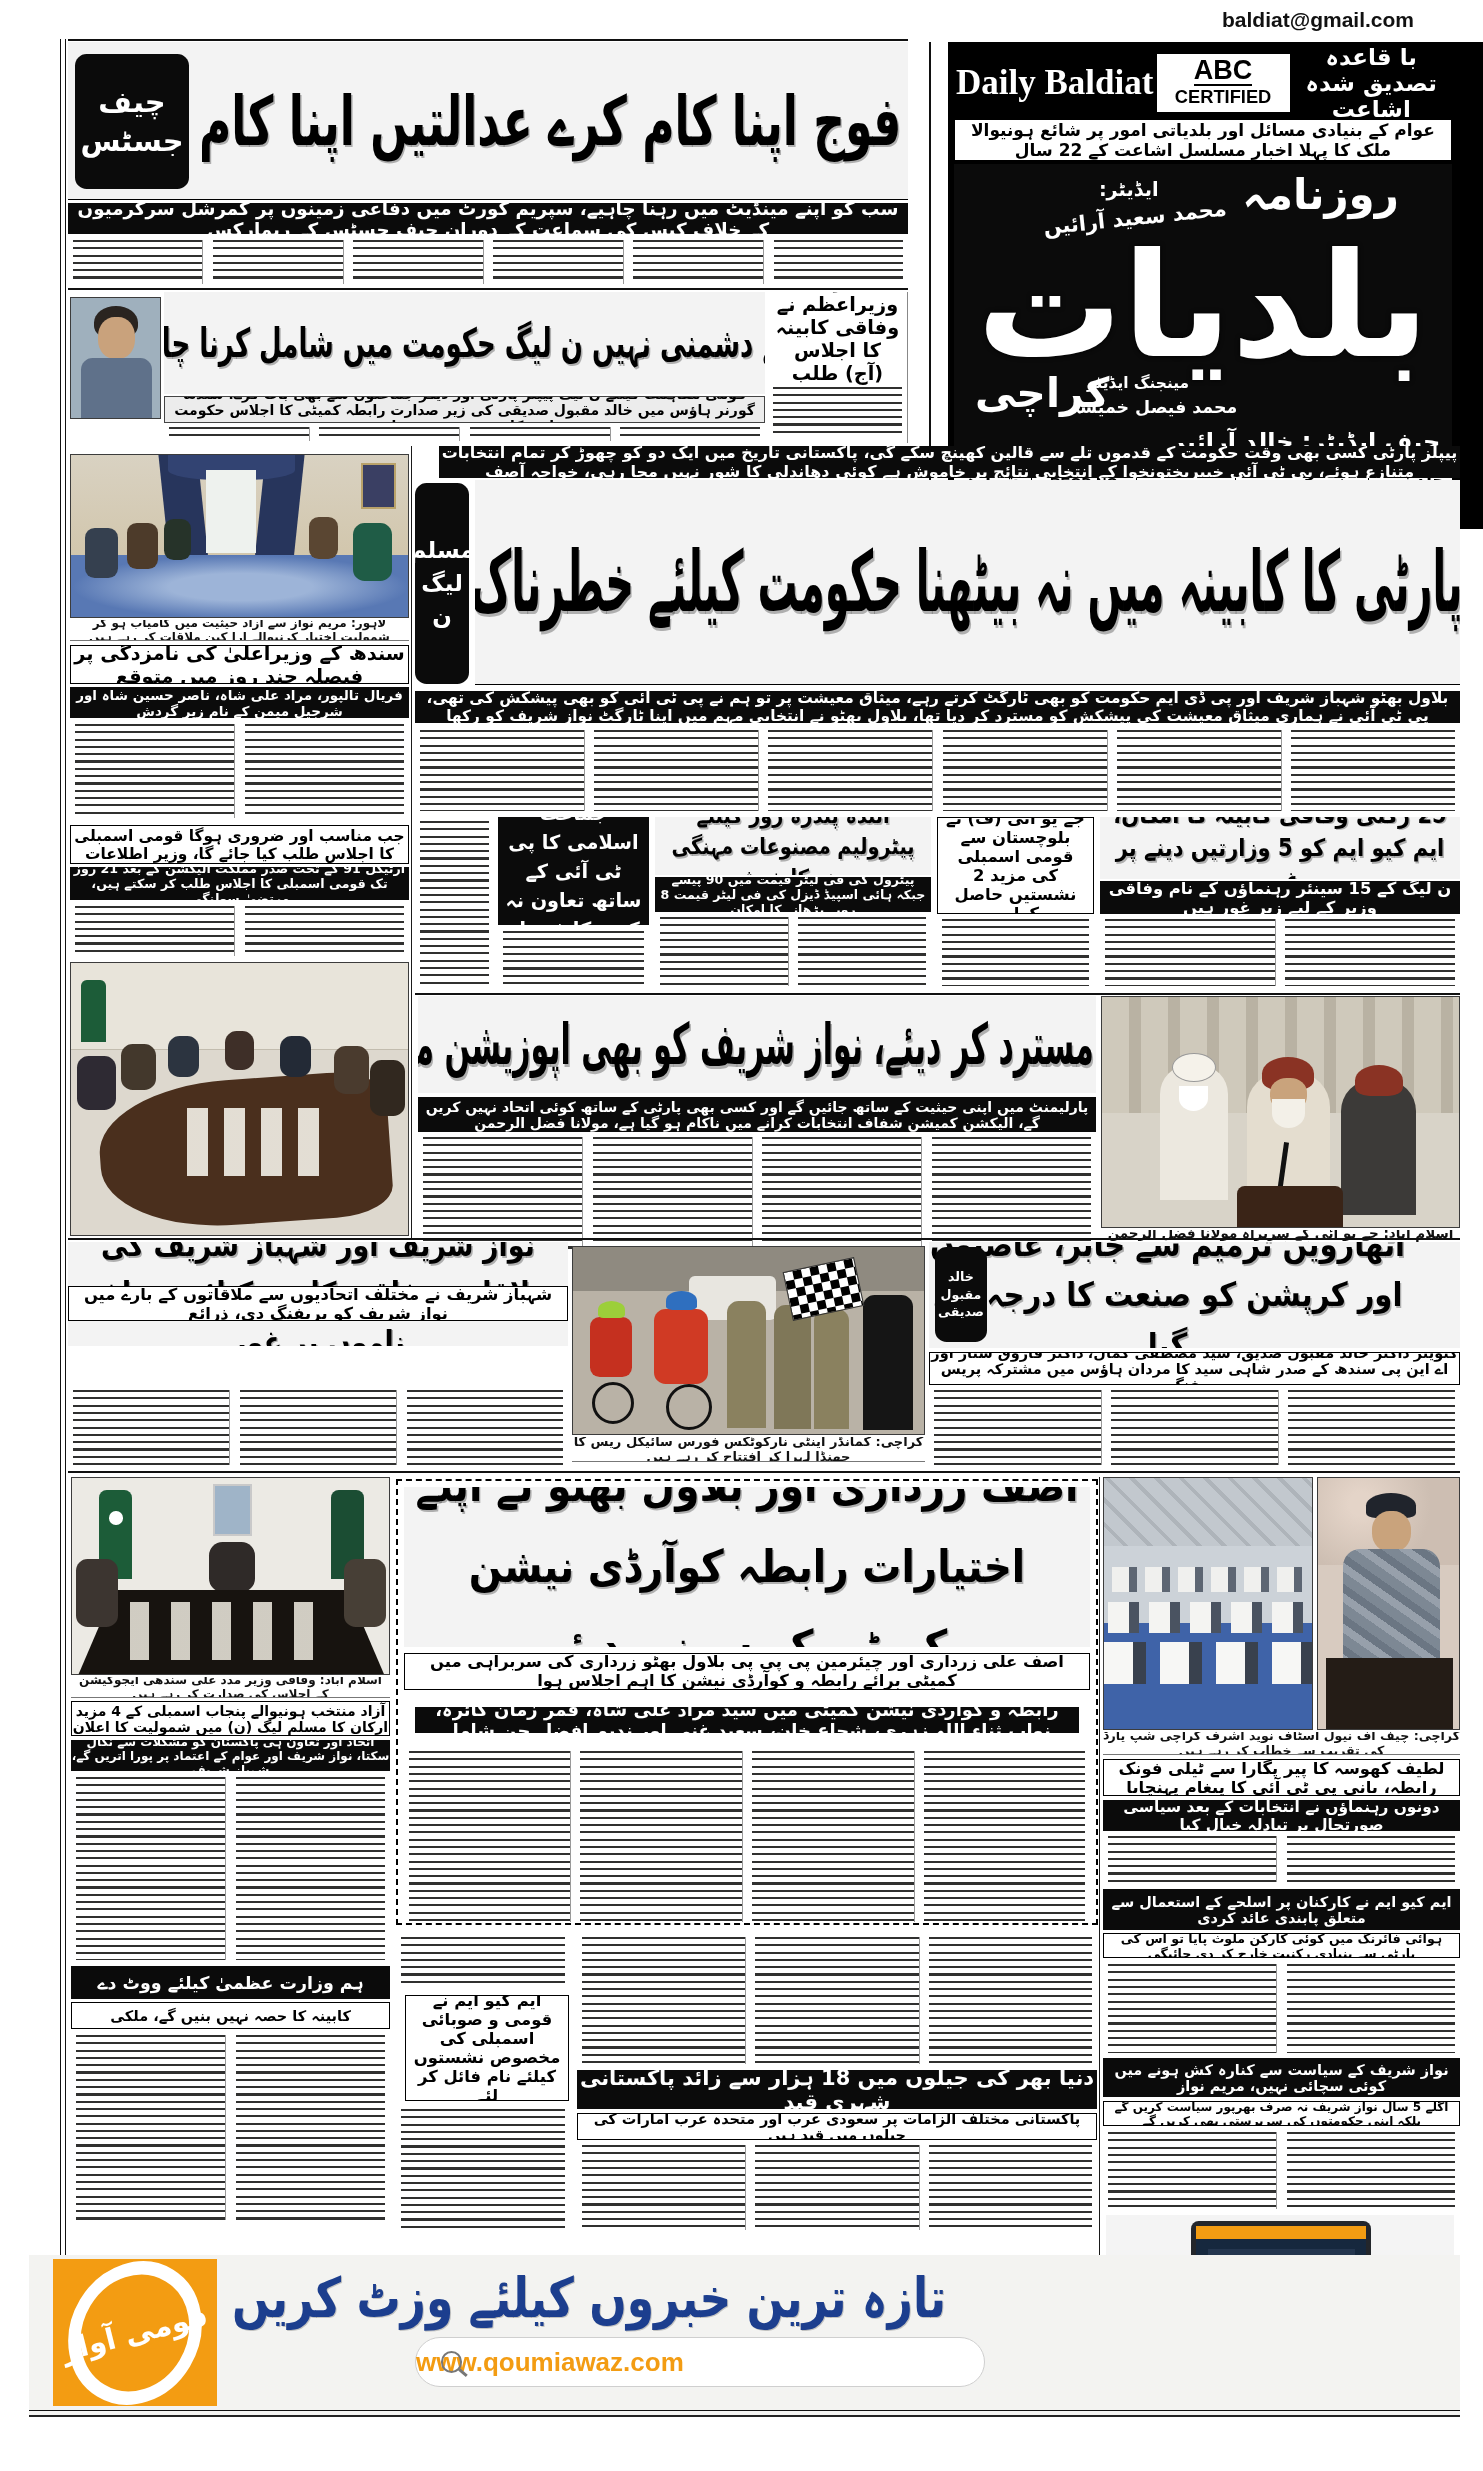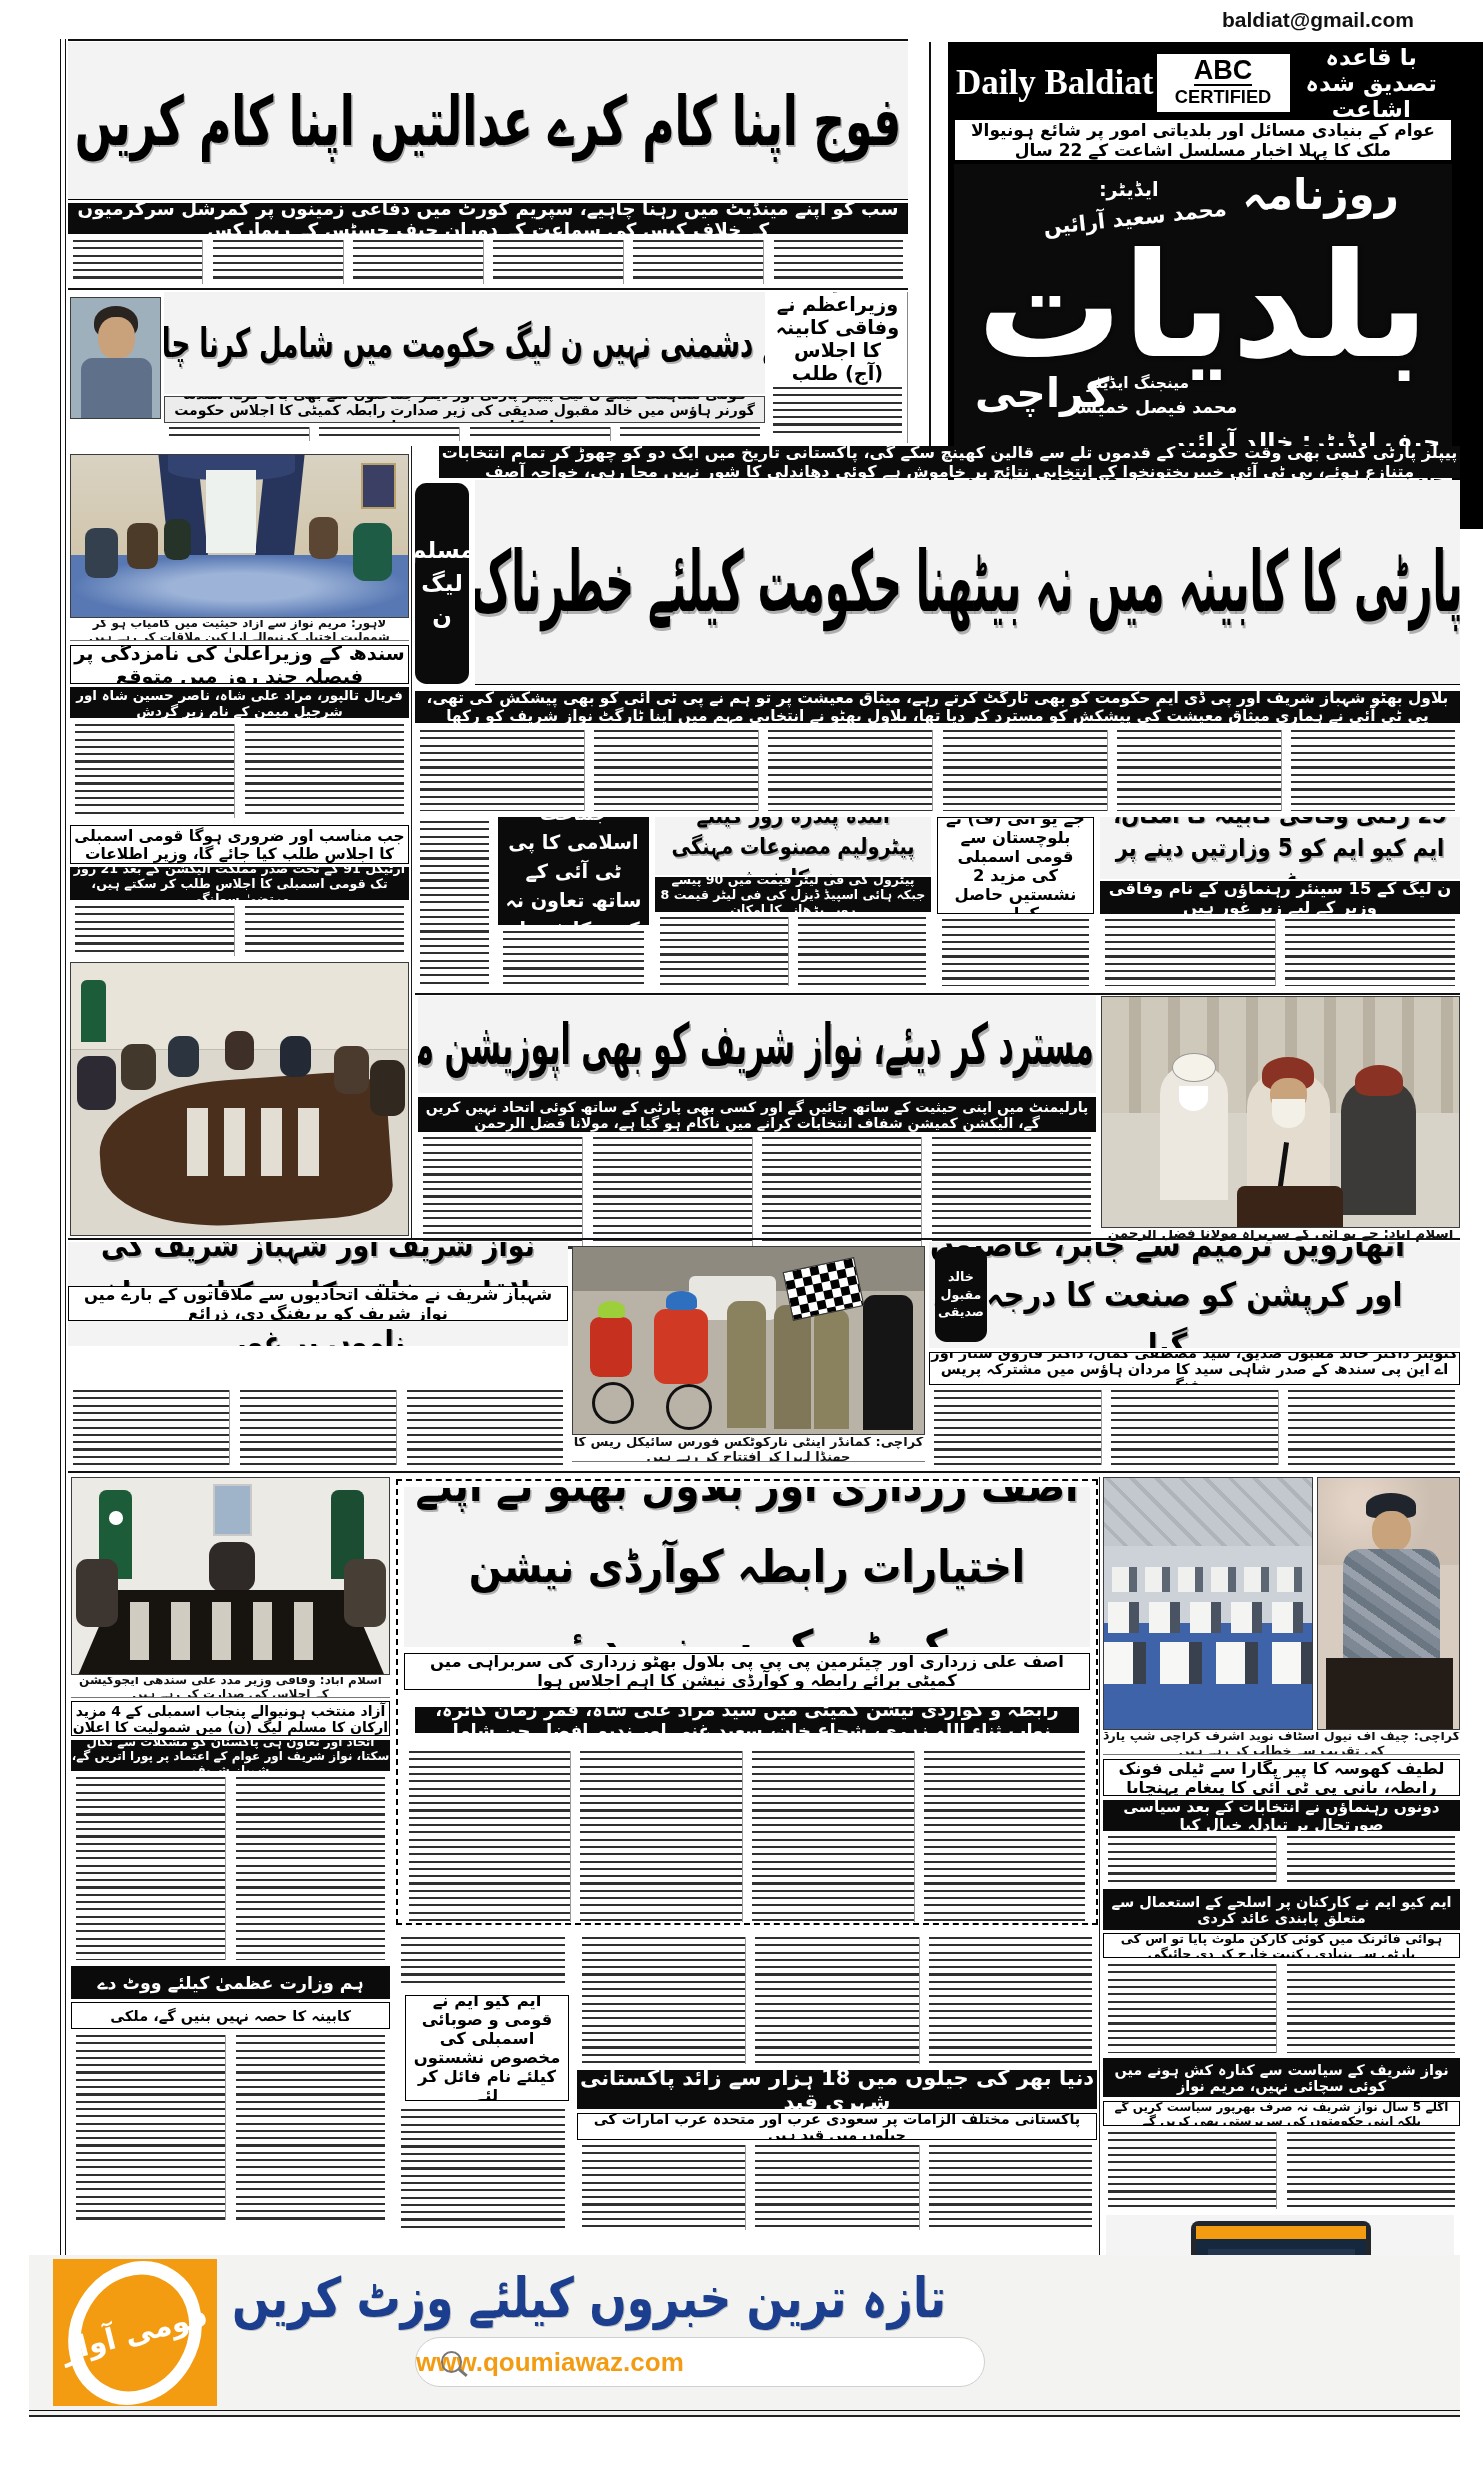--- a/index.html
+++ b/index.html
@@ -69,20 +69,21 @@
         <div style="font-size:14.5px;font-weight:bold;">REGD NO</div>
         <div style="font-size:13.5px;font-weight:bold;">SC (MC)-1229</div>
       </div>
       <div class="mast-cell" style="width:77px;font-size:16.4px;">شمارہ 268</div>
     </div>
   </div>
 
   <div class="abs hl" style="left:68px;top:42px;width:840px;height:158px;border-bottom:1.9px solid #000;">
     <span style="font-size:44px;white-space:nowrap;">فوج اپنا کام کرے عدالتیں اپنا کام کریں</span>
   </div>
+  <div class="abs boxlbl" style="left:75px;top:54px;width:114px;height:135px;font-size:29px;line-height:39px;">چیف جسٹس</div>
   <div class="abs strip-b" style="left:68px;top:203px;width:840px;height:31px;font-size:18.3px;">سب کو اپنے مینڈیٹ میں رہنا چاہیے، سپریم کورٹ میں دفاعی زمینوں پر کمرشل سرگرمیوں کے خلاف کیس کی سماعت کے دوران چیف جسٹس کے ریمارکس</div>
   <div class="abs cols" style="left:68px;top:238px;width:840px;height:48px;">
     <div class="col"></div>
       <div class="col"></div>
       <div class="col"></div>
     <div class="col"></div>
       <div class="col"></div>
       <div class="col"></div>
   </div>
   <div class="abs hrule" style="left:68px;top:288px;width:840px;"></div>

